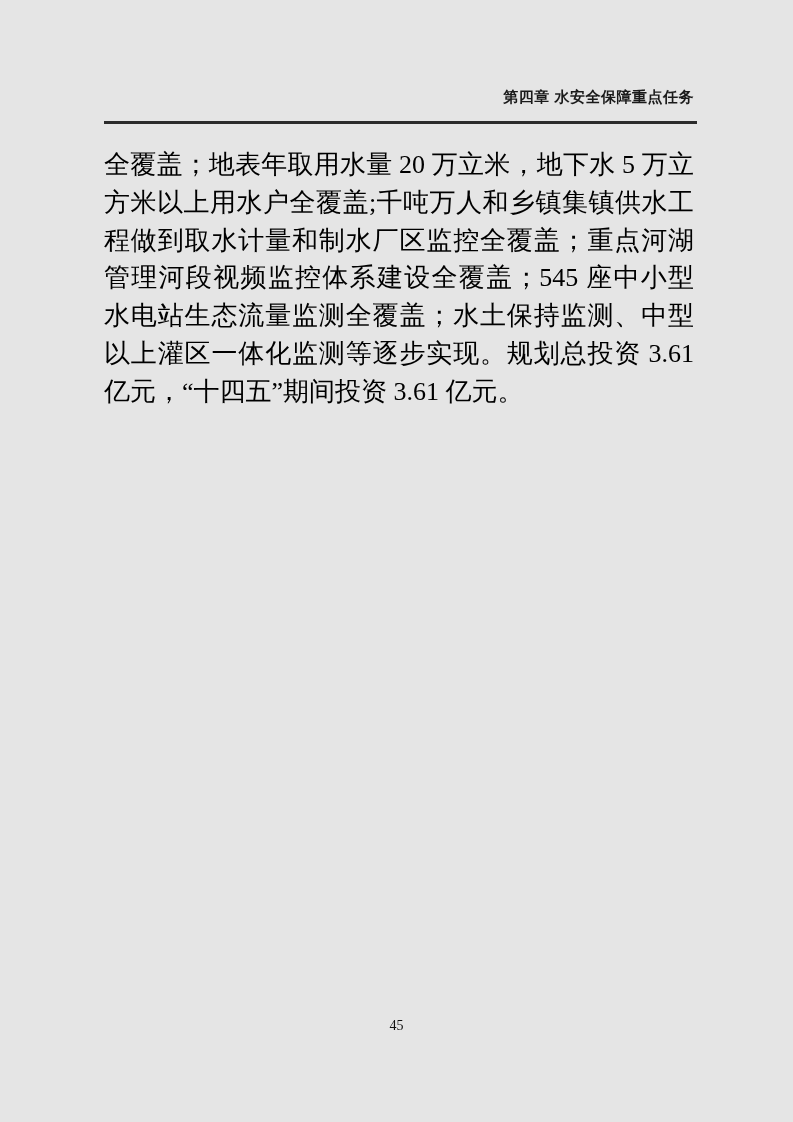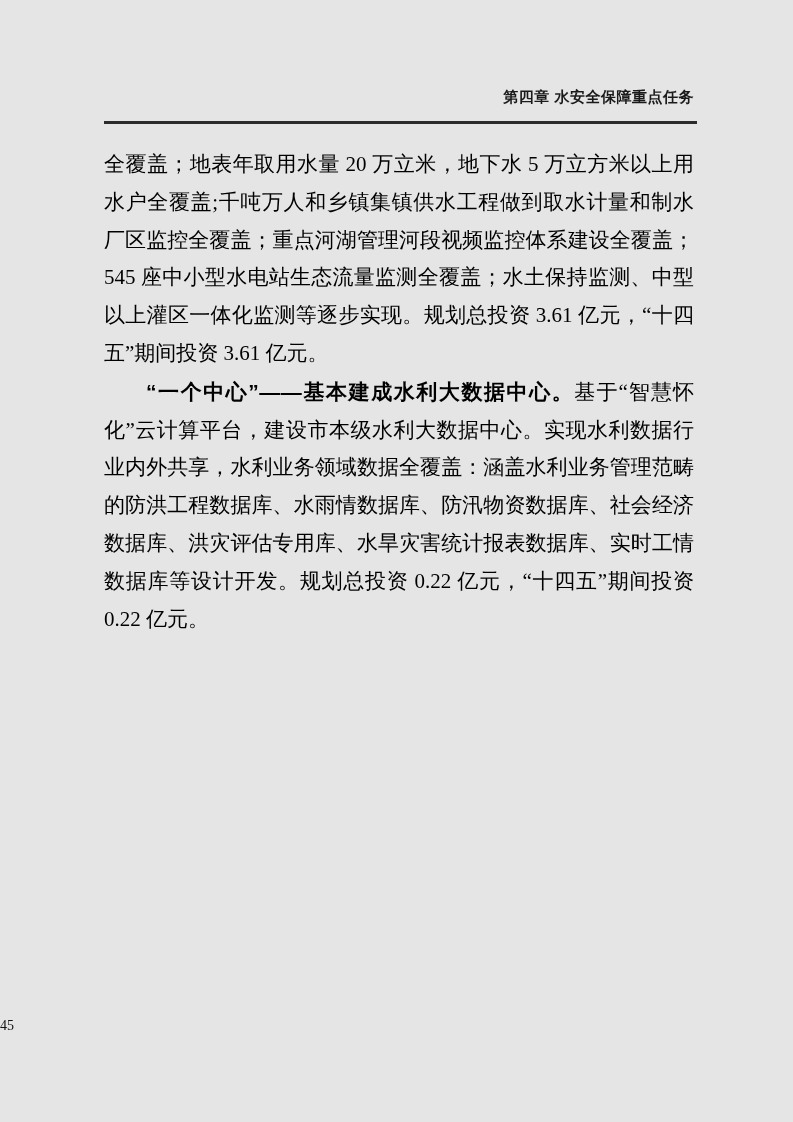--- a/index.html
+++ b/index.html
@@ -32,48 +32,48 @@
     left: 104px;
     width: 593px;
     height: 3px;
     background: #2b2b2b;
   }
   .doc-body {
     position: absolute;
     top: 146px;
     left: 104px;
     width: 590px;
-    font-size: 21px;
+    font-size: 26px;
     line-height: 37.8px;
     text-align: justify;
     text-justify: inter-character;
   }
   .para { margin: 0; }
   .para.indent { text-indent: 2em; }
   .run { font-weight: normal; }
   .run.bold {
     font-weight: bold;
     font-family: "Liberation Sans", "DejaVu Sans", sans-serif;
     letter-spacing: 0.5px;
   }
   .footer {
     position: absolute;
     top: 1018px;
     left: 0;
     width: 793px;
+    text-align: center;
     font-size: 14px;
     color: #111111;
   }
 </style>
 </head>
 <body>
 
 <div class="page">
   <div class="header-title">第四章 水安全保障重点任务</div>
   <div class="header-rule"></div>
   <div class="doc-body" id="paragraphs">
       <p class="para"><span class="run">全覆盖；地表年取用水量 20 万立米，地下水 5 万立方米以上用水户全覆盖;千吨万人和乡镇集镇供水工程做到取水计量和制水厂区监控全覆盖；重点河湖管理河段视频监控体系建设全覆盖；545 座中小型水电站生态流量监测全覆盖；水土保持监测、中型以上灌区一体化监测等逐步实现。规划总投资 3.61 亿元，“十四五”期间投资 3.61 亿元。</span></p>
-      <p class="para indent"><span class="run bold">“一个中心”——基本建成水利大数据中心。</span><span class="run">基于“智慧怀化”云计算平台，建设市本级水利大数据中心。实现水利数据行业内外共享，水利业务领域数据全覆盖：涵盖水利业务管理范畴的防洪工程数据库、水雨情数据库、防汛物资数据库、社会经济数据库、洪灾评估专用库、水旱灾害统计报表数据库、实时工情数据库等设计开发。规划总投资 0.22 亿元，“十四五”期间投资 0.22 亿元。</span></p>
     </div>
   <div class="footer">
     <span>45</span>
   </div>
 </div>
 
 </body></html>

